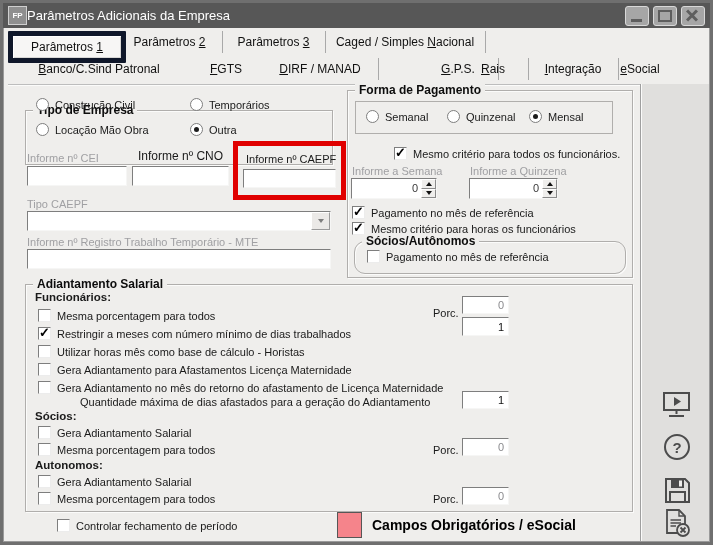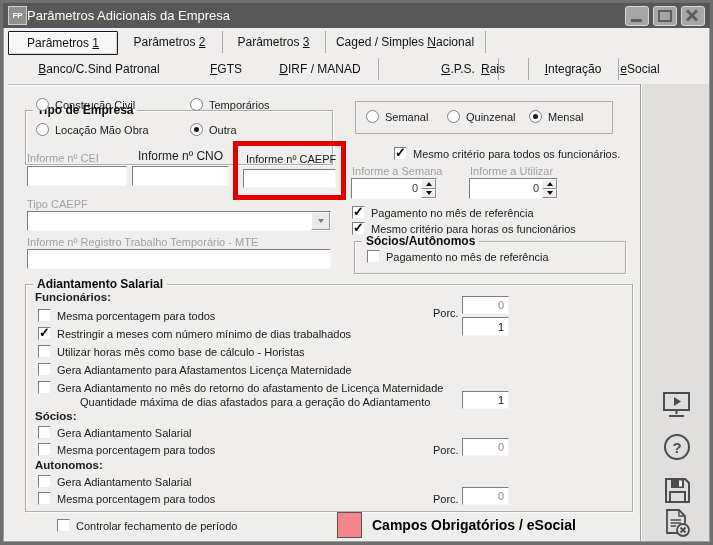--- a/index.html
+++ b/index.html
@@ -16,21 +16,21 @@
   .wbtn{width:22px;height:18px;background:#a6a6a6;border:1px solid #d8d8d8;border-radius:3px;
         margin-left:4px;position:relative;cursor:pointer;}
   .g-min{position:absolute;left:5px;bottom:3px;width:11px;height:3px;background:#5e5e5e;}
   .g-max{position:absolute;left:4px;top:3px;width:10px;height:8px;border:2px solid #5e5e5e;}
   .g-x a,.g-x b{position:absolute;left:3px;top:7px;width:14px;height:3px;background:#5e5e5e;}
   .g-x a{transform:rotate(45deg);} .g-x b{transform:rotate(-45deg);}
   
   .tab{position:absolute;height:22px;font-size:12px;color:#111;display:flex;align-items:center;
        justify-content:center;white-space:nowrap;cursor:pointer;}
   .tab .u{text-decoration:underline;}
-  .tabsel{background:#f7f6f5;border:1px solid #0f172a;border-radius:1px;
+  .tabsel{background:#f7f6f5;border:5px solid #0f172a;border-radius:1px;
           box-shadow:inset 1px 1px 0 #fff, inset -1px -1px 0 #d9d8d6;}
   .tdiv{border-right:1px solid #a9a9a9;}
   .pagetop{position:absolute;left:8px;top:84px;width:632px;height:1px;background:#bdbdbd;box-shadow:0 1px 0 #fbfbfa;}
   .vsep{position:absolute;left:640px;top:84px;bottom:4px;width:1px;background:#9f9f9f;box-shadow:1px 0 0 #fbfbfa;}
   .iconcol{position:absolute;left:642px;top:84px;right:4px;bottom:4px;background:#e0dfdd;}
   
   .grp{position:absolute;border:1px solid #b0aeac;box-shadow:1px 1px 0 #fbfbfa, inset 1px 1px 0 #fbfbfa;}
   .legend{position:absolute;top:-8px;left:7px;background:#efeeec;padding:0 4px;font-weight:bold;
           font-size:12px;color:#0d0d0d;white-space:nowrap;}
   .lbl{position:absolute;font-size:11px;color:#1a1a1a;white-space:nowrap;}
@@ -157,40 +157,43 @@
   <div class="dd" style="left:27px;top:211px;width:304px;height:20px;">
     <span class="lbl" style="position:static;flex:1;padding:3px 4px;"></span>
     <div class="dd-btn">
         <i class="tri-down"></i>
       </div>
   </div>
 
   <div class="lbl dis" style="left:27px;top:236px;">Informe nº Registro Trabalho Temporário - MTE</div>
   <input class="field" style="left: 27px; top: 249px; width: 304px; height: 20px;" value="">
 
+  <div class="grp" style="left:347px;top:90px;width:284px;height:186px;">
+    <div class="legend">Forma de Pagamento</div>
+  </div>
   <div class="grp" style="left:355px;top:101px;width:256px;height:31px;box-shadow:none;"></div>
   <div class="cbrow" style="left:366px;top:110px;">
     <span class="rb"></span>
     <span>Semanal</span>
   </div>
   <div class="cbrow" style="left:447px;top:110px;">
     <span class="rb"></span>
     <span>Quinzenal</span>
   </div>
   <div class="cbrow" style="left:529px;top:110px;">
     <span class="rb on"></span>
     <span>Mensal</span>
   </div>
 
   <div class="cbrow" style="left:352px;top:147px;padding-left:42px;">
     <span class="cb on"></span>
     <span>Mesmo critério para todos os funcionários.</span>
   </div>
   <div class="lbl dis" style="left:352px;top:165px;">Informe a Semana</div>
-  <div class="lbl dis" style="left:470px;top:165px;">Informe a Utilizar</div>
+  <div class="lbl dis" style="left:470px;top:165px;">Informe a Quinzena</div>
 
   <div class="spin" style="left:351px;top:178px;width:86px;height:21px;">
     <div class="spin-val">0</div>
     <div class="spin-btns">
       <div class="sb">
           <i class="tri-up"></i>
         </div>
       <div class="sb">
           <i class="tri-down"></i>
         </div>
@@ -210,21 +213,21 @@
 
   <div class="cbrow" style="left:352px;top:206px;">
     <span class="cb on"></span>
     <span>Pagamento no mês de referência</span>
   </div>
   <div class="cbrow" style="left:352px;top:222px;">
     <span class="cb on"></span>
     <span>Mesmo critério para horas os funcionários</span>
   </div>
 
-  <div class="grp" style="left:354px;top:241px;width:270px;height:31px;">
+  <div class="grp" style="left:354px;top:241px;width:270px;height:31px;border-radius:11px;">
     <div class="legend">Sócios/Autônomos</div>
   </div>
   <div class="cbrow" style="left:367px;top:250px;">
     <span class="cb"></span>
     <span>Pagamento no mês de referência</span>
   </div>
 
   <div class="grp" style="left:25px;top:284px;width:606px;height:226px;">
     <div class="legend">Adiantamento Salarial</div>
   </div>

